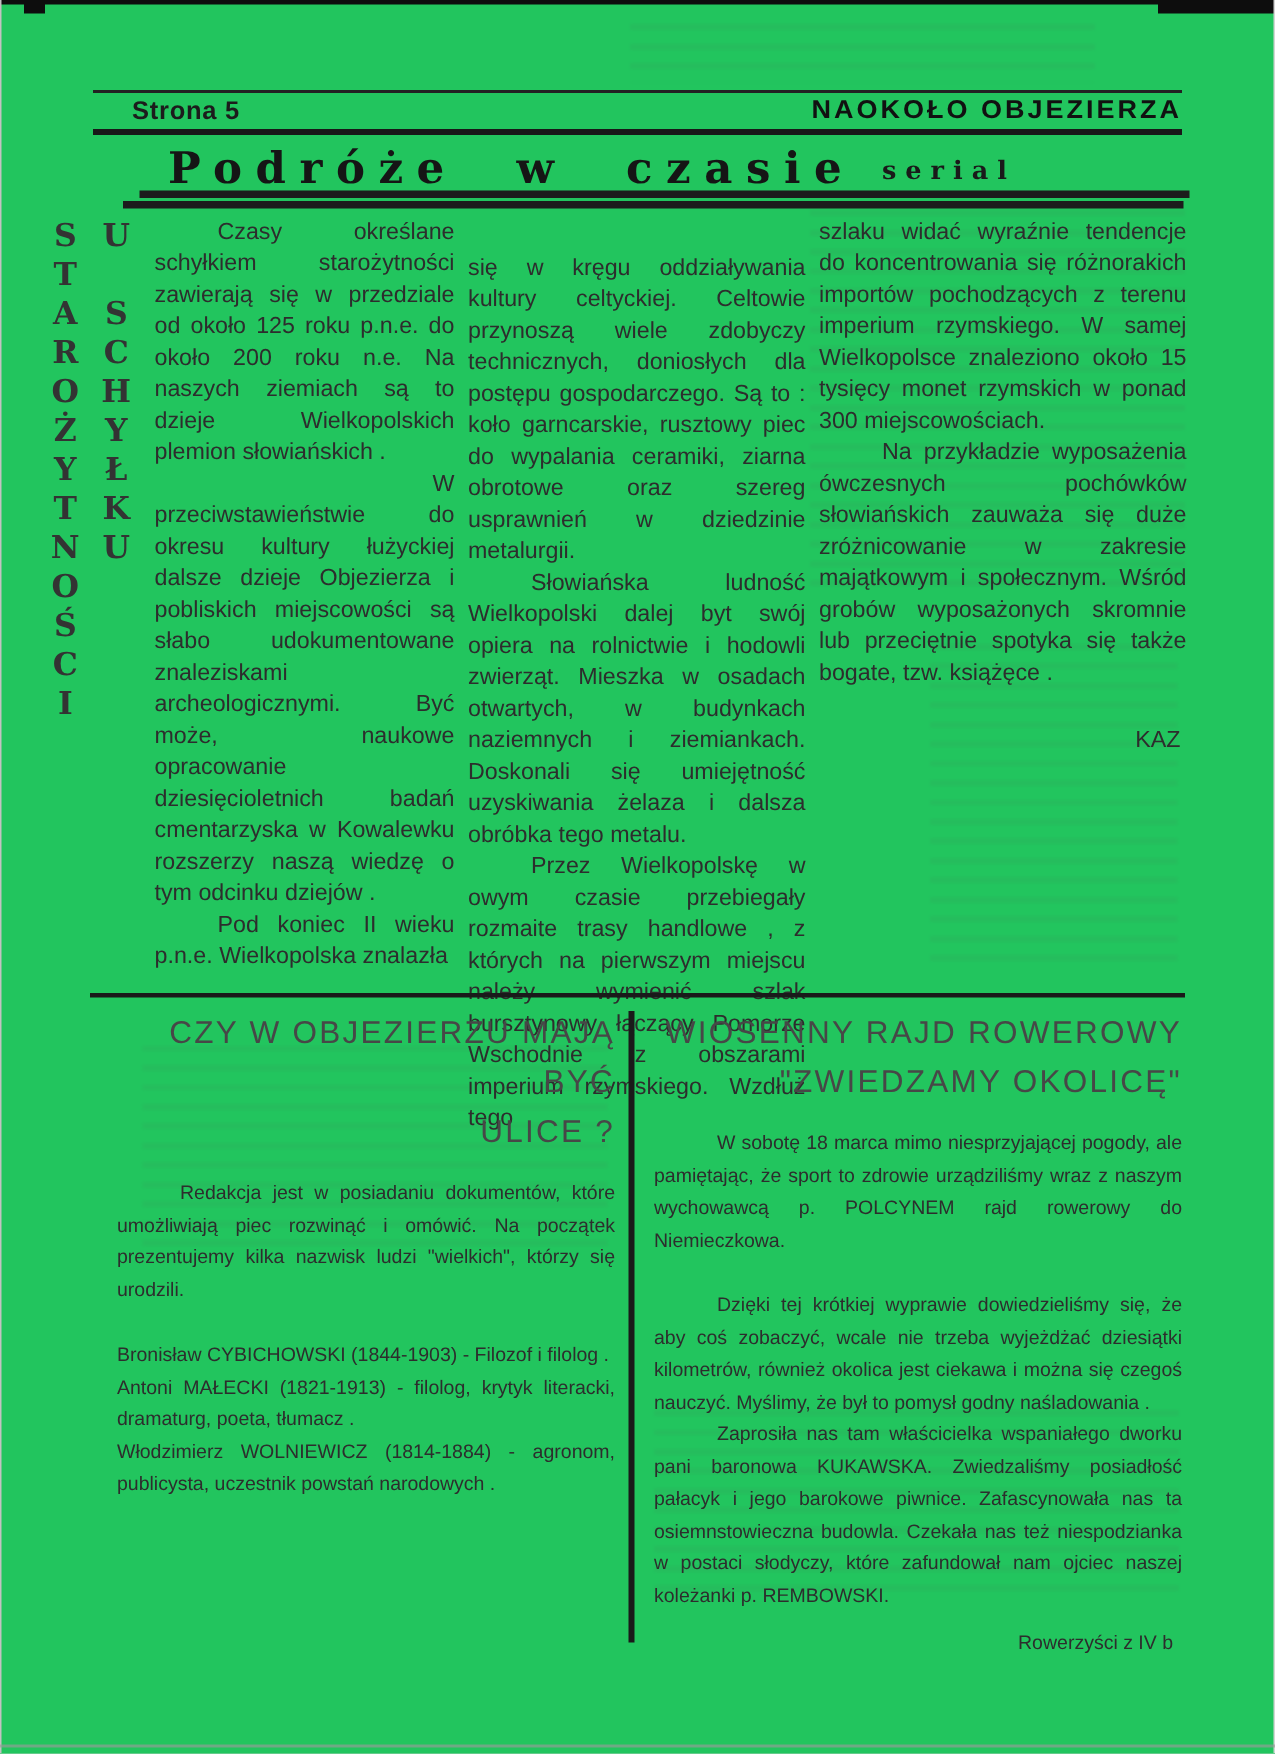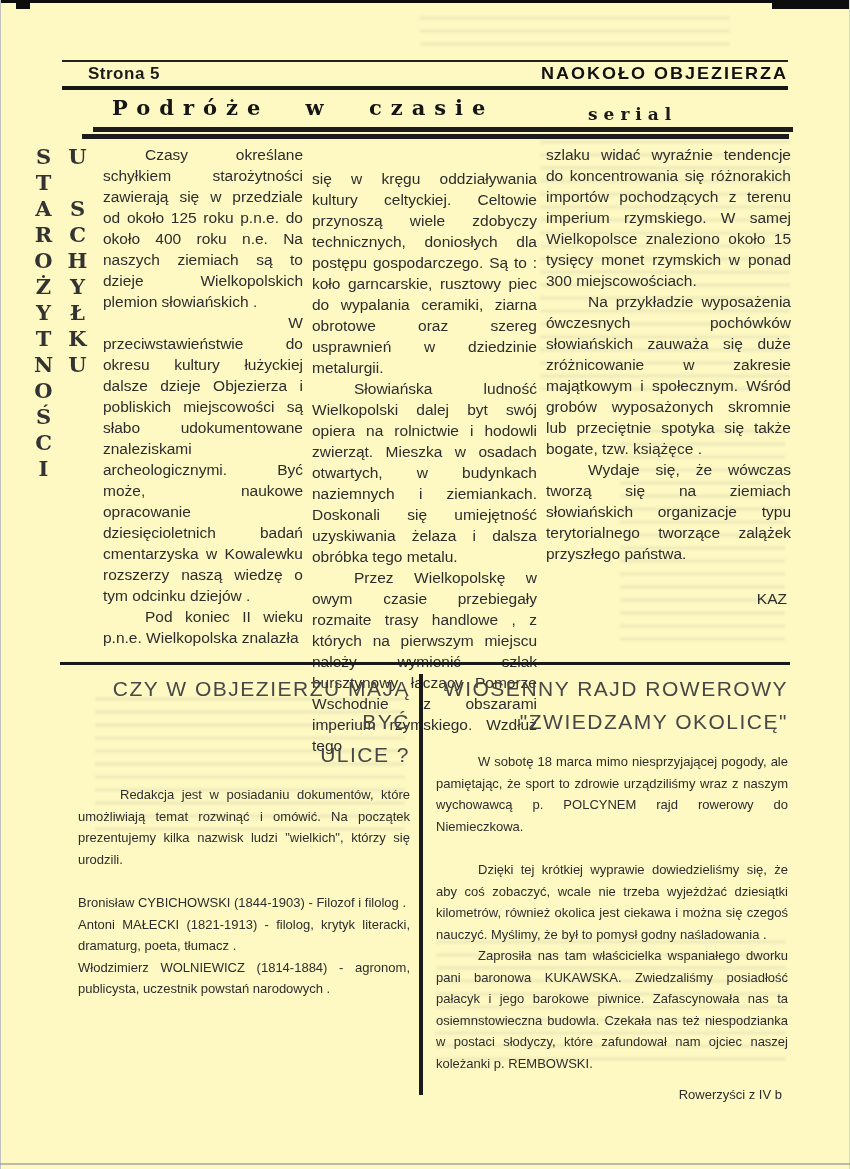--- a/index.html
+++ b/index.html
@@ -1,19 +1,19 @@
 <!DOCTYPE html>
 <html lang="pl"><head>
 <meta charset="utf-8">
 <style>
   html,body{margin:0;padding:0;}
   body{background:#d8d8d8;font-family:"Liberation Sans",sans-serif;}
   .page{
     position:relative;width:850px;height:1169px;margin:0 auto;
-    background:#fef9c3;overflow:hidden;color:#2e2e2e;
+    background:#22c55e;overflow:hidden;color:#2e2e2e;
   }
   
   .scan-strip{position:absolute;top:0;left:0;width:850px;height:3px;background:#0d0d0d;}
   .scan-blob-left{position:absolute;top:0;left:16px;width:14px;height:9px;background:#0d0d0d;}
   .scan-block-right{position:absolute;top:0;left:772px;width:78px;height:9px;background:#0d0d0d;}
   .edge-left{position:absolute;top:0;left:0;width:1px;height:1169px;background:#c2c2c2;}
   .edge-right{position:absolute;top:0;right:0;width:1px;height:1169px;background:#d5d5d5;}
   .edge-bottom{position:absolute;top:1163px;left:0;width:850px;height:2px;background:#9a9a9a;opacity:.65;}
   .bleed{
     position:absolute;pointer-events:none;opacity:.07;filter:blur(1.2px);
@@ -23,21 +23,21 @@
   .rule-thin{position:absolute;left:62px;top:60px;width:726px;height:2px;background:#222;}
   .strona{position:absolute;left:88px;top:64px;font-size:17px;font-weight:bold;letter-spacing:.5px;color:#1c1c1c;}
   .masthead{
     position:absolute;right:62px;top:63px;font-size:18px;font-weight:bold;
     letter-spacing:2px;color:#111;transform:scaleY(.95);
   }
   .rule-thick{position:absolute;left:62px;top:86px;width:726px;height:4px;background:#181818;}
   .title{
     position:absolute;left:112px;top:95px;
     font-family:"DejaVu Serif","Liberation Serif",serif;font-weight:bold;
-    font-size:21px;letter-spacing:9px;word-spacing:20px;color:#151515;white-space:nowrap;
+    font-size:29px;letter-spacing:9px;word-spacing:20px;color:#151515;white-space:nowrap;
   }
   .kicker{
     position:absolute;left:588px;top:104px;
     font-family:"DejaVu Serif","Liberation Serif",serif;font-weight:bold;
     font-size:17px;letter-spacing:6px;color:#1a1a1a;
   }
   .bar1{position:absolute;left:93px;top:127px;width:700px;height:5px;background:#1c1c1c;}
   .bar2{position:absolute;left:82px;top:134px;width:707px;height:5px;background:#1c1c1c;}
   
   .main{position:absolute;left:60px;top:144px;width:732px;height:510px;display:flex;gap:9px;}
@@ -94,46 +94,45 @@
   <div class="rule-thick"></div>
 
   <div class="title">Podróże w czasie</div>
   <div class="kicker">serial</div>
   <div class="bar1"></div>
   <div class="bar2"></div>
 
   <div class="main">
     <div class="vert">U SCHYŁKU STAROŻYTNOŚCI</div>
     <div class="col col1">
-      <p class="ind">Czasy określane schyłkiem starożytności zawierają się w przedziale od około 125 roku p.n.e. do około 400 roku n.e.  Na naszych ziemiach są to dzieje Wielkopolskich plemion słowiańskich .</p>
+      <p class="ind">Czasy określane schyłkiem starożytności zawierają się w przedziale od około 125 roku p.n.e. do około 200 roku n.e.  Na naszych ziemiach są to dzieje Wielkopolskich plemion słowiańskich .</p>
       <p class="w-line">W</p>
       <p>przeciwstawieństwie do okresu kultury łużyckiej dalsze dzieje Objezierza i pobliskich miejscowości są słabo udokumentowane znaleziskami archeologicznymi. Być może, naukowe opracowanie dziesięcioletnich badań cmentarzyska w Kowalewku rozszerzy naszą wiedzę o tym odcinku dziejów .</p>
       <p class="ind">Pod koniec II wieku p.n.e. Wielkopolska znalazła</p>
     </div>
     <div class="col col2">
       <p>się w kręgu oddziaływania kultury celtyckiej. Celtowie przynoszą wiele zdobyczy technicznych, doniosłych dla postępu gospodarczego. Są to :  koło garncarskie, rusztowy piec do wypalania ceramiki, ziarna obrotowe oraz szereg usprawnień w dziedzinie metalurgii.</p>
       <p class="ind">Słowiańska ludność Wielkopolski dalej byt swój opiera na rolnictwie i hodowli zwierząt. Mieszka w osadach otwartych, w budynkach naziemnych i ziemiankach. Doskonali się umiejętność uzyskiwania żelaza i dalsza obróbka tego metalu.</p>
       <p class="ind">Przez Wielkopolskę w owym czasie przebiegały rozmaite trasy handlowe , z których na pierwszym miejscu należy wymienić szlak bursztynowy łączący Pomorze Wschodnie z obszarami imperium rzymskiego. Wzdłuż tego</p>
     </div>
     <div class="col col3">
       <p>szlaku widać wyraźnie tendencje do koncentrowania się różnorakich importów pochodzących z terenu imperium rzymskiego. W samej Wielkopolsce znaleziono około 15 tysięcy monet rzymskich w ponad 300 miejscowościach.</p>
       <p class="ind">Na przykładzie wyposażenia ówczesnych pochówków słowiańskich zauważa się duże zróżnicowanie w zakresie majątkowym i społecznym. Wśród grobów wyposażonych skromnie lub przeciętnie spotyka się także bogate, tzw. książęce .</p>
-      <p class="ind">Wydaje się, że wówczas tworzą się na ziemiach słowiańskich organizacje typu terytorialnego tworzące zalążek przyszłego państwa.</p>
       <p class="sig-kaz">KAZ</p>
     </div>
   </div>
 
   <div class="sep"></div>
   <div class="divider"></div>
 
   <div class="art-left">
     <h2 class="art-title">CZY W OBJEZIERZU MAJĄ BYĆ</h2>
     <h2 class="art-title">ULICE ?</h2>
     <div class="art-body">
-      <p class="ind">Redakcja jest w posiadaniu dokumentów, które umożliwiają temat rozwinąć i omówić. Na początek prezentujemy kilka nazwisk ludzi "wielkich", którzy się urodzili.</p>
+      <p class="ind">Redakcja jest w posiadaniu dokumentów, które umożliwiają piec rozwinąć i omówić. Na początek prezentujemy kilka nazwisk ludzi "wielkich", którzy się urodzili.</p>
       <div class="people">
         <p>Bronisław CYBICHOWSKI (1844-1903) - Filozof i filolog .</p>
         <p>Antoni MAŁECKI (1821-1913) - filolog, krytyk literacki, dramaturg, poeta, tłumacz .</p>
         <p>Włodzimierz WOLNIEWICZ (1814-1884) - agronom, publicysta, uczestnik powstań narodowych .</p>
 
       </div>
 
     </div>
   </div>
 

